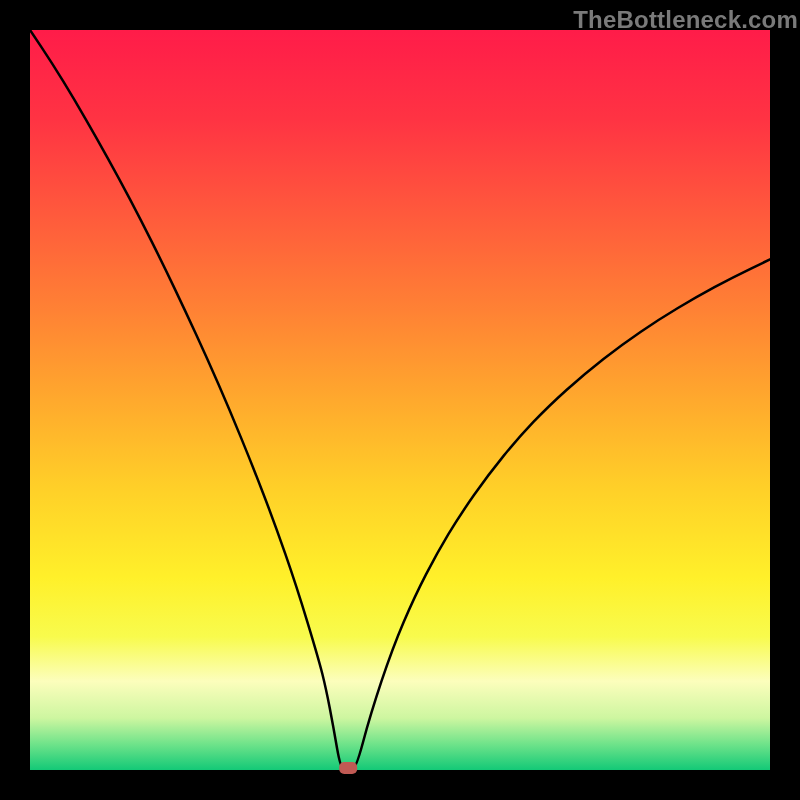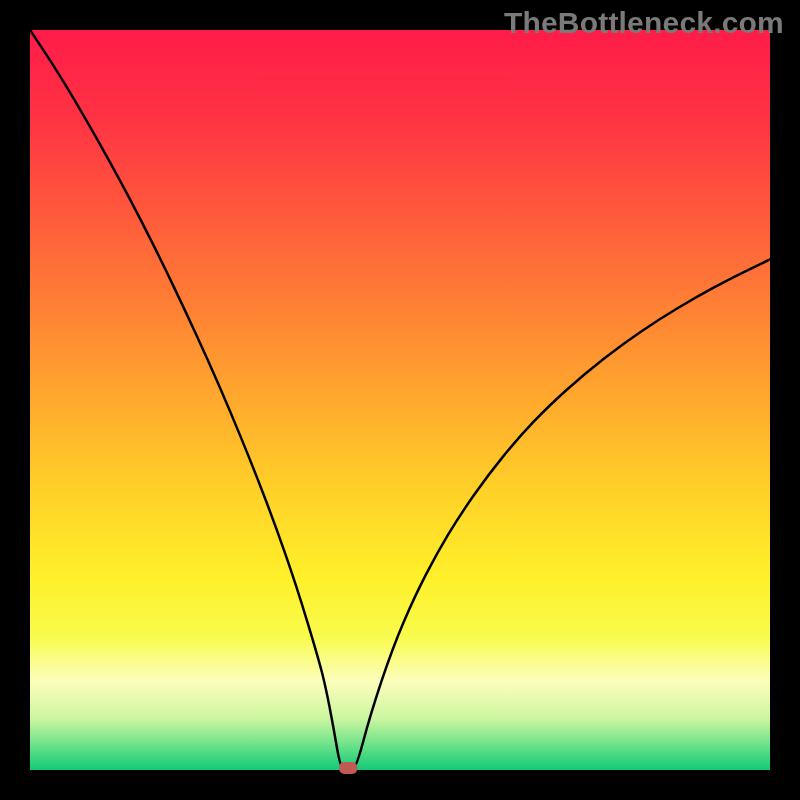--- a/index.html
+++ b/index.html
@@ -13,23 +13,23 @@
   }
   .stage {
     position: relative;
     width: 800px;
     height: 800px;
     background: #000;
   }
   .watermark {
     position: absolute;
     top: 6px;
-    right: 16px;
+    right: 2px;
     color: #7a7a7a;
-    font-size: 30px;
+    font-size: 24px;
     font-weight: 600;
     letter-spacing: 0.2px;
     user-select: none;
   }
   svg {
     position: absolute;
     top: 0;
     left: 0;
   }
 </style>

